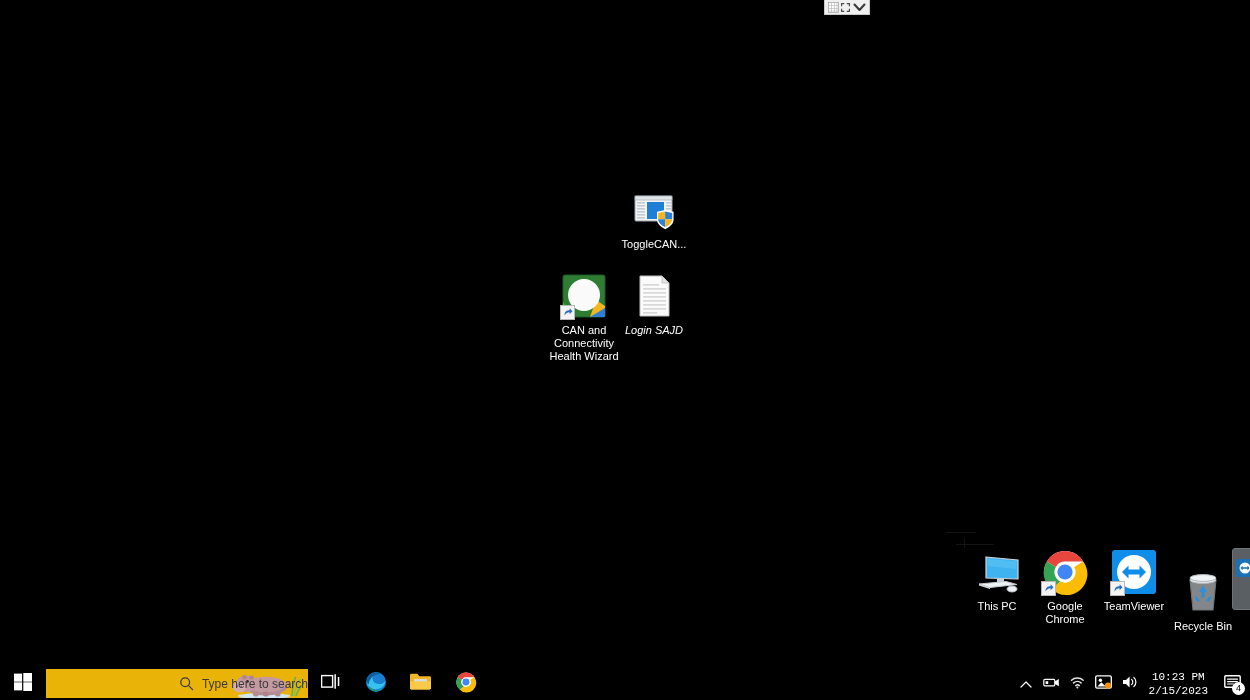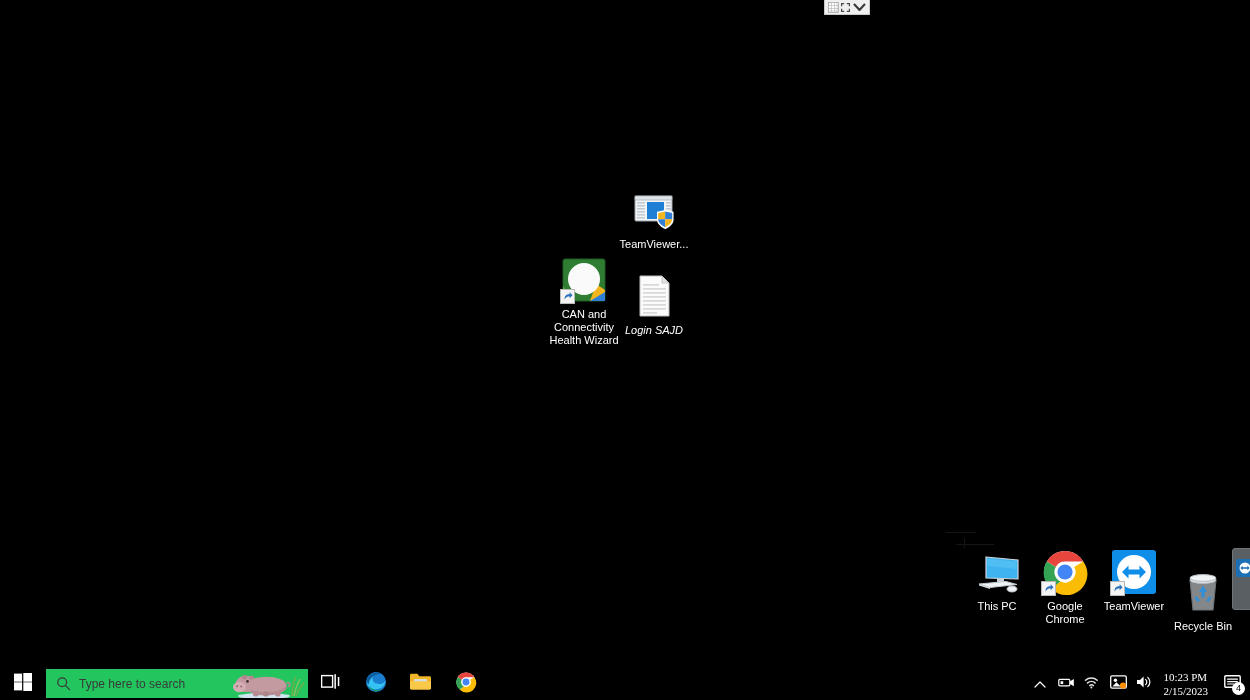--- a/index.html
+++ b/index.html
@@ -129,25 +129,26 @@
     height: 33px;
     display: flex;
     align-items: center;
     justify-content: center;
   }
 
   #search-box {
     width: 262px;
     height: 29px;
     margin-left: 0px;
-    background: #22c55e;
+    background: #eab308;
     display: flex;
     align-items: center;
     position: relative;
     overflow: hidden;
+    justify-content: flex-end;
   }
   #search-box .s-ico { margin: 0 8px 0 10px; display:flex; }
   #search-input-text {
     font-size: 12px;
     color: #3a3a3a;
     font-family: "Liberation Sans", sans-serif;
     white-space: nowrap;
     z-index: 2;
   }
   #search-hippo {
@@ -178,22 +179,22 @@
     width: 26px;
     height: 33px;
     display: flex;
     align-items: center;
     justify-content: center;
   }
   #clock {
     color: #ffffff;
     font-size: 11px;
     line-height: 14px;
-    text-align: left;
-    font-family: Liberation Serif, serif;
+    text-align: center;
+    font-family: Liberation Mono, monospace;
     padding: 0 10px 0 6px;
     white-space: nowrap;
   }
   #notif-center {
     width: 30px;
     height: 33px;
     display: flex;
     align-items: center;
     justify-content: center;
     position: relative;
@@ -265,24 +266,24 @@
           <path d="M0 2 L9 0 L18 2 L18 11 C18 17 9 21 9 21 C9 21 0 17 0 11 Z" fill="#ffffff" transform="scale(0.92)"></path>
           <g transform="scale(0.78) translate(1.5,2)">
             <path d="M0 2 L9 0 L9 10 L0 10 Z" fill="#f3b61f"></path>
             <path d="M9 0 L18 2 L18 10 L9 10 Z" fill="#2f7fd6"></path>
             <path d="M0 10 L9 10 L9 20 C9 20 0 16.5 0 10 Z" fill="#2f7fd6"></path>
             <path d="M9 10 L18 10 C18 16.5 9 20 9 20 Z" fill="#f3b61f"></path>
           </g>
         </g>
       </svg>
     </div>
-    <span class="label">TeamViewer...</span>
-  </div>
-
-  <div class="desk-icon" style="left:546px; top:256px;">
+    <span class="label">ToggleCAN...</span>
+  </div>
+
+  <div class="desk-icon" style="left:546px; top:272px;">
     <div class="glyph">
       <svg width="48" height="48" viewBox="0 0 48 48">
         <rect x="3" y="3" width="42" height="42" rx="2" fill="#2f7d32"></rect>
         <rect x="3" y="3" width="42" height="42" rx="2" fill="none" stroke="#1f5c22" stroke-width="1"></rect>
         <path d="M3 30 L14 45 L3 45 Z" fill="#56a83b"></path>
         <path d="M36 28 L45 34 L45 45 L30 45 Z" fill="#f3b61f"></path>
         <path d="M30 45 L45 45 L45 36 Z" fill="#2f7fd6"></path>
         <circle cx="24" cy="23" r="16" fill="#fafafa"></circle>
       </svg>
       <span class="shortcut-arrow">

